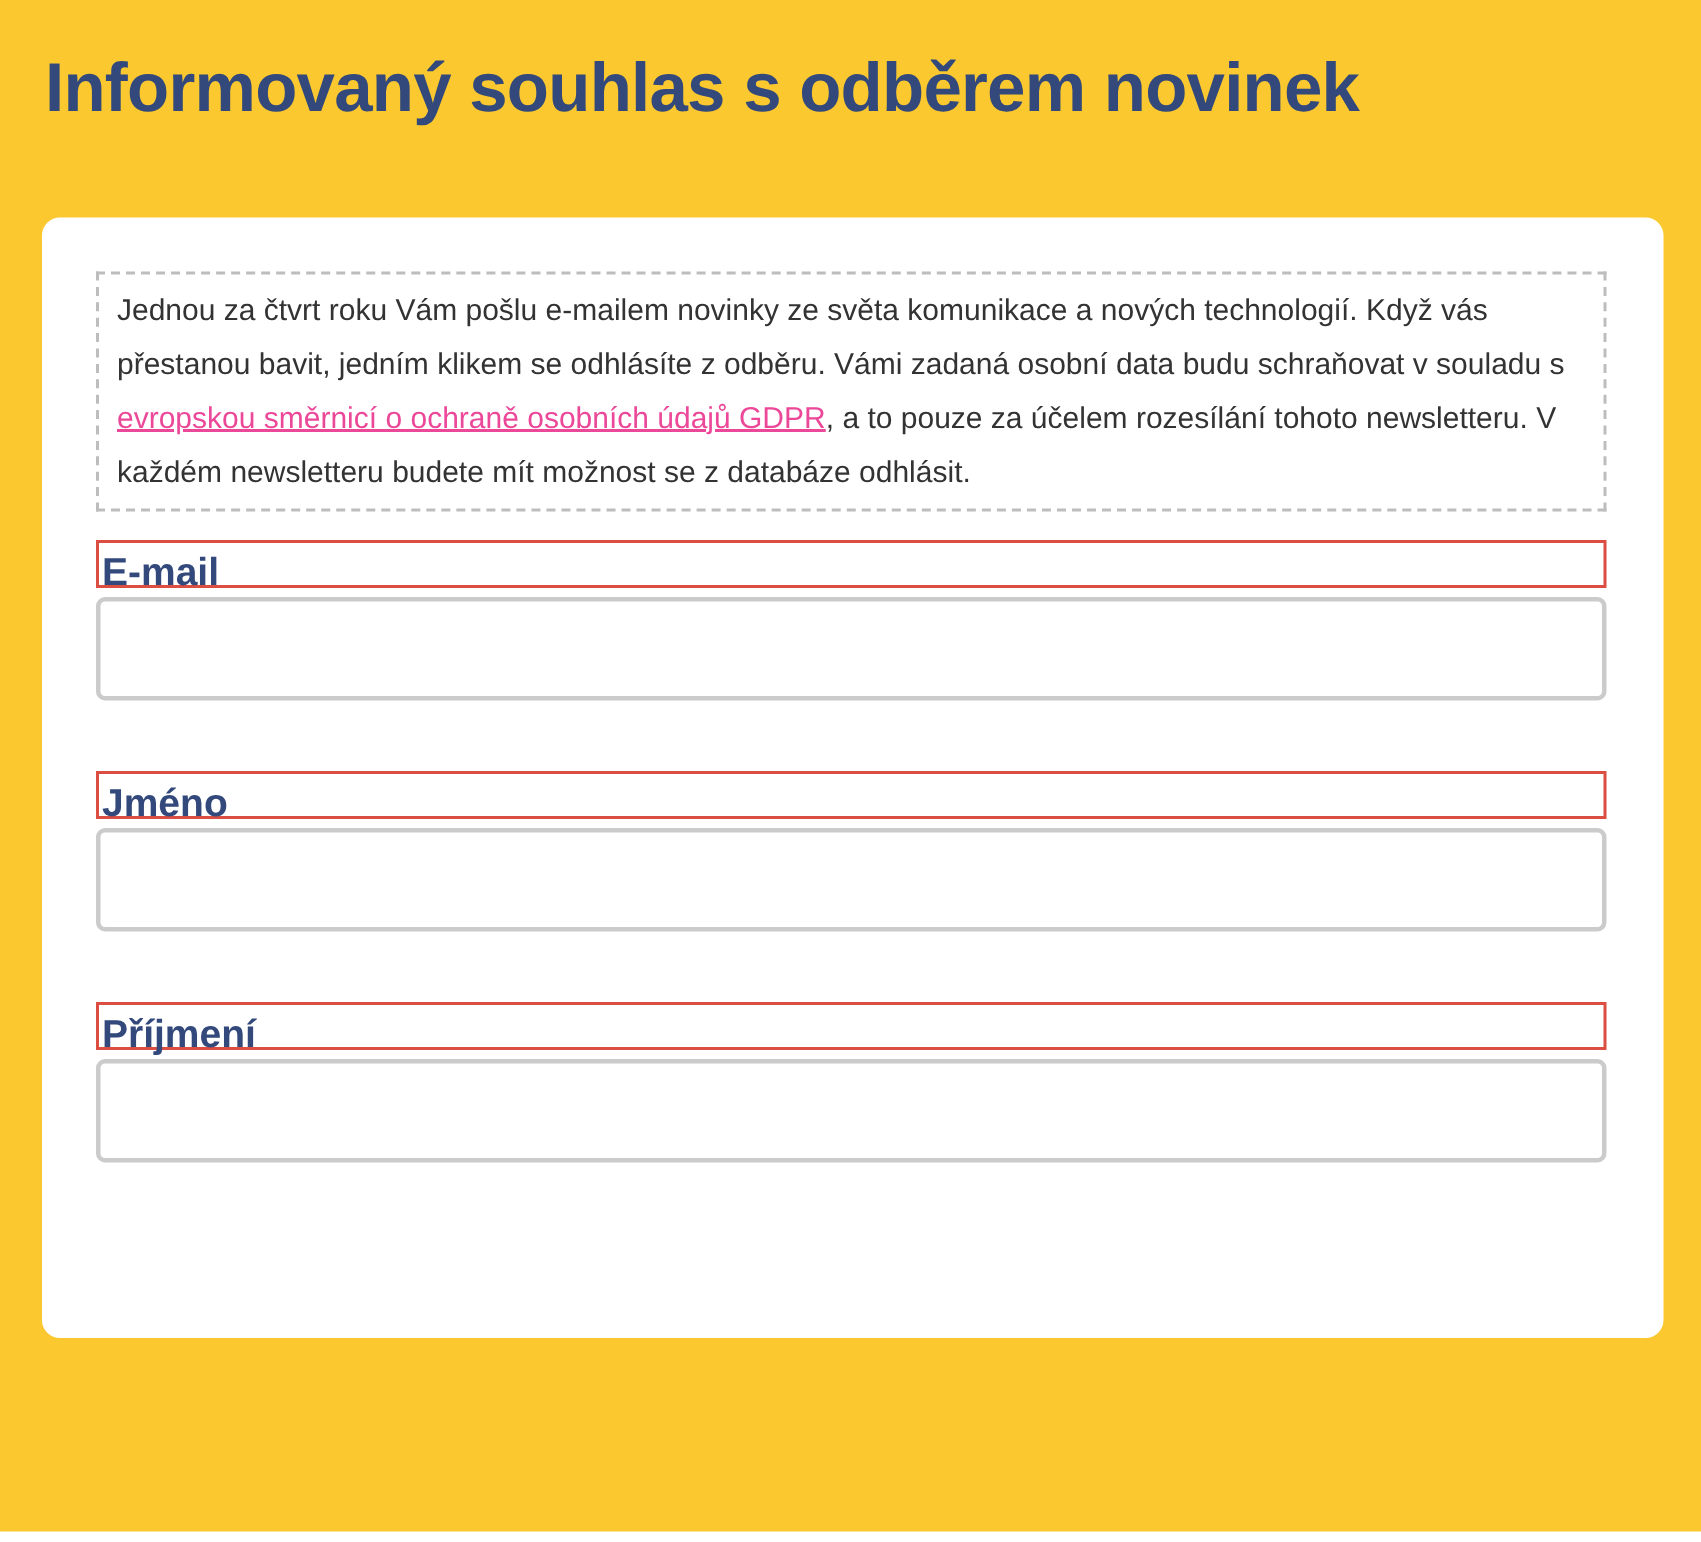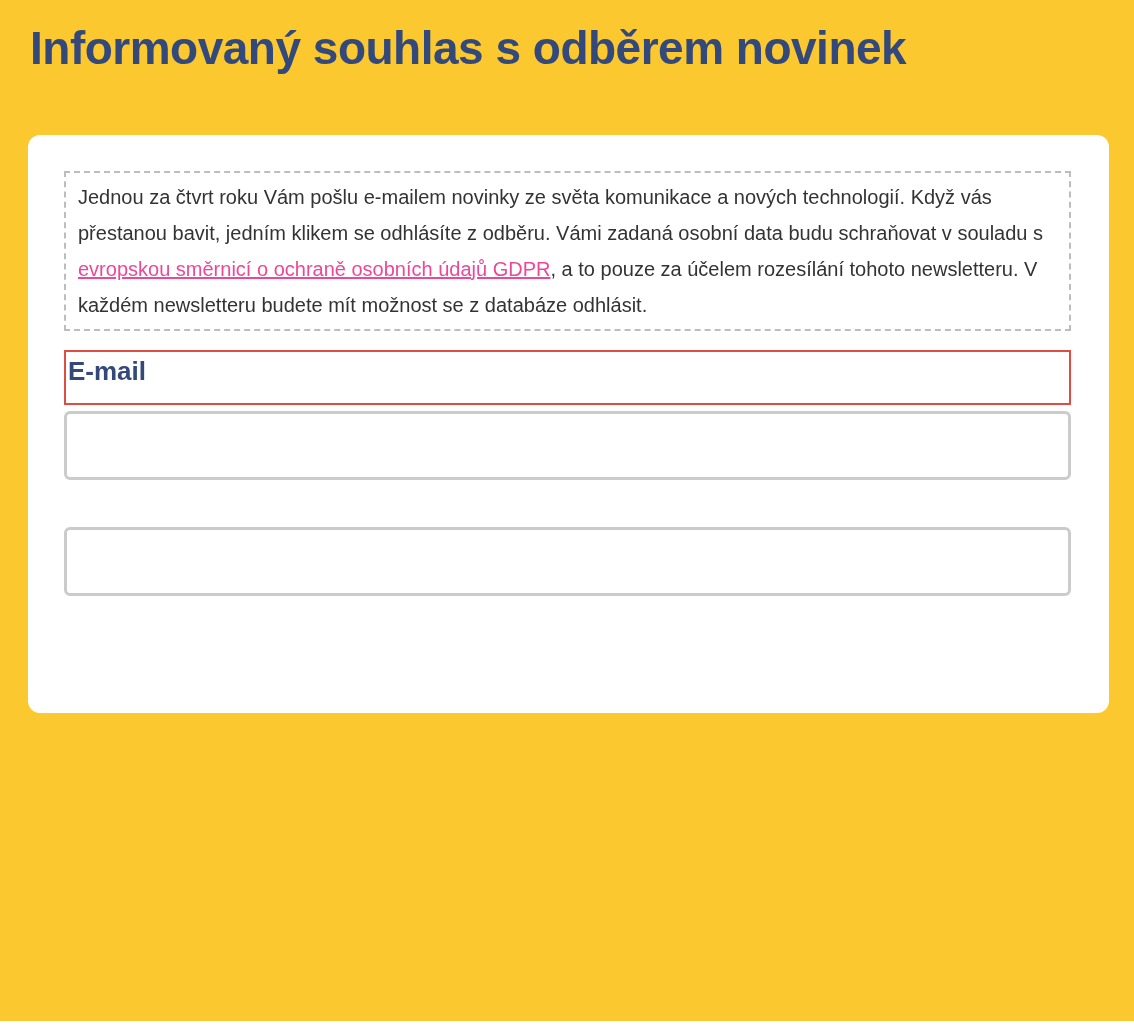--- a/index.html
+++ b/index.html
@@ -22,21 +22,21 @@
     height: 1021px;
     background: #FBC92F;
     z-index: 0;
   }
   .content {
     position: relative;
     z-index: 1;
   }
   h1.page-title {
     margin: 0;
-    padding: 22px 30px 0 30px;
+    padding: 32px 30px 0 30px;
     font-size: 46px;
     line-height: 1.15;
     font-weight: bold;
     color: #33497B;
     letter-spacing: -0.5px;
   }
   .card {
     margin: 60px 25px 0 28px;
     background: #ffffff;
     border-radius: 12px;
@@ -53,21 +53,21 @@
   .intro a.gdpr-link {
     color: #ec4899;
     text-decoration: underline;
     cursor: pointer;
   }
   .field {
     margin-bottom: 47px;
   }
   .field-label {
     border: 2px solid #DC4E41;
-    height: 55px;
+    height: 32px;
     padding: 4px 4px 6px 2px;
     line-height: 30px;
     font-size: 26px;
     font-weight: bold;
     color: #33497B;
     width: 100%;
   }
   .field-input {
     display: block;
     width: 100%;
@@ -96,20 +96,25 @@
 
     <div class="intro">
       <span>Jednou za čtvrt roku Vám pošlu e-mailem novinky ze světa komunikace a nových technologií. Když vás přestanou bavit, jedním klikem se odhlásíte z odběru. Vámi zadaná osobní data budu schraňovat v souladu s </span><a class="gdpr-link" href="#">evropskou směrnicí o ochraně osobních údajů GDPR</a><span>, a to pouze za účelem rozesílání tohoto newsletteru. V každém newsletteru budete mít možnost se z databáze odhlásit.</span>
     </div>
 
     <div class="field">
       <div class="field-label">E-mail</div>
       <input class="field-input" type="text" value="" style="">
     </div>
 
+    <div class="field">
+      <div class="field-label">Jméno</div>
+      <input class="field-input" type="text" value="" style="">
+    </div>
 
     <div class="field">
+      <div class="field-label">Příjmení</div>
       <input class="field-input" type="text" value="" style="">
     </div>
 
 
   </div>
 </div>
 
 </body></html>

